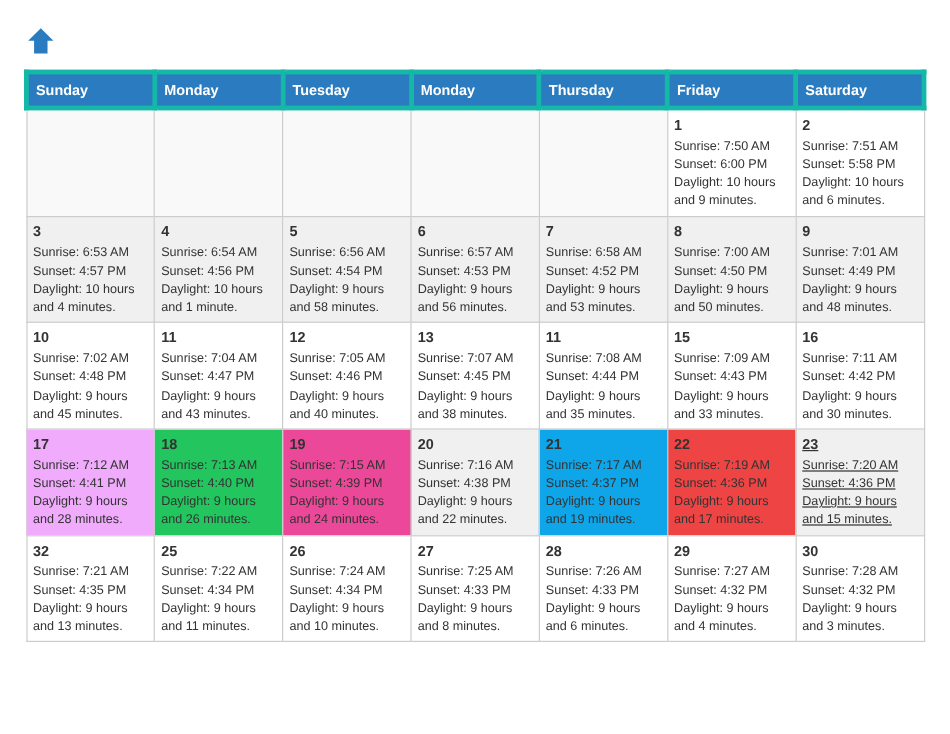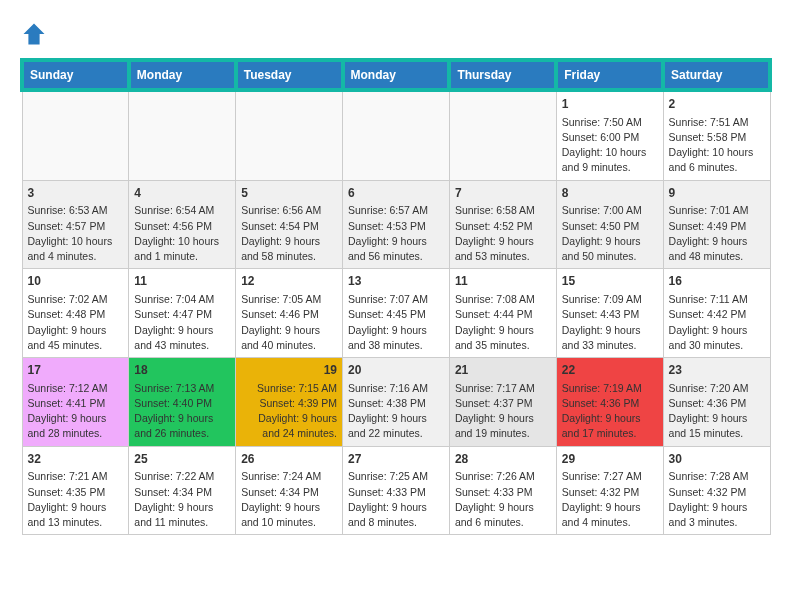--- a/index.html
+++ b/index.html
@@ -194,37 +194,37 @@
       </tr>
       <tr>
         <td style="background: #f0abfc;">
           <span class="day-num">17</span>
           <div class="cell-text">Sunrise: 7:12 AM<br>Sunset: 4:41 PM<br>Daylight: 9 hours and 28 minutes.</div>
         </td>
         <td style="background: #22c55e;">
           <span class="day-num">18</span>
           <div class="cell-text">Sunrise: 7:13 AM<br>Sunset: 4:40 PM<br>Daylight: 9 hours and 26 minutes.</div>
         </td>
-        <td style="background: #eab308; text-align: right;">
+        <td style="background: #ec4899;">
           <span class="day-num">19</span>
           <div class="cell-text">Sunrise: 7:15 AM<br>Sunset: 4:39 PM<br>Daylight: 9 hours and 24 minutes.</div>
         </td>
         <td style="background: rgb(240, 240, 240); margin-top: 16px;">
           <span class="day-num">20</span>
           <div class="cell-text">Sunrise: 7:16 AM<br>Sunset: 4:38 PM<br>Daylight: 9 hours and 22 minutes.</div>
         </td>
-        <td style="background: #e5e5e5;">
+        <td style="background: #0ea5e9;">
           <span class="day-num">21</span>
           <div class="cell-text">Sunrise: 7:17 AM<br>Sunset: 4:37 PM<br>Daylight: 9 hours and 19 minutes.</div>
         </td>
         <td style="background: #ef4444;">
           <span class="day-num">22</span>
           <div class="cell-text">Sunrise: 7:19 AM<br>Sunset: 4:36 PM<br>Daylight: 9 hours and 17 minutes.</div>
         </td>
-        <td style="background: rgb(240, 240, 240);">
+        <td style="background: rgb(240, 240, 240); text-decoration: underline;">
           <span class="day-num">23</span>
           <div class="cell-text">Sunrise: 7:20 AM<br>Sunset: 4:36 PM<br>Daylight: 9 hours and 15 minutes.</div>
         </td>
       </tr>
       <tr>
         <td>
           <span class="day-num">32</span>
           <div class="cell-text">Sunrise: 7:21 AM<br>Sunset: 4:35 PM<br>Daylight: 9 hours and 13 minutes.</div>
         </td>
         <td>

